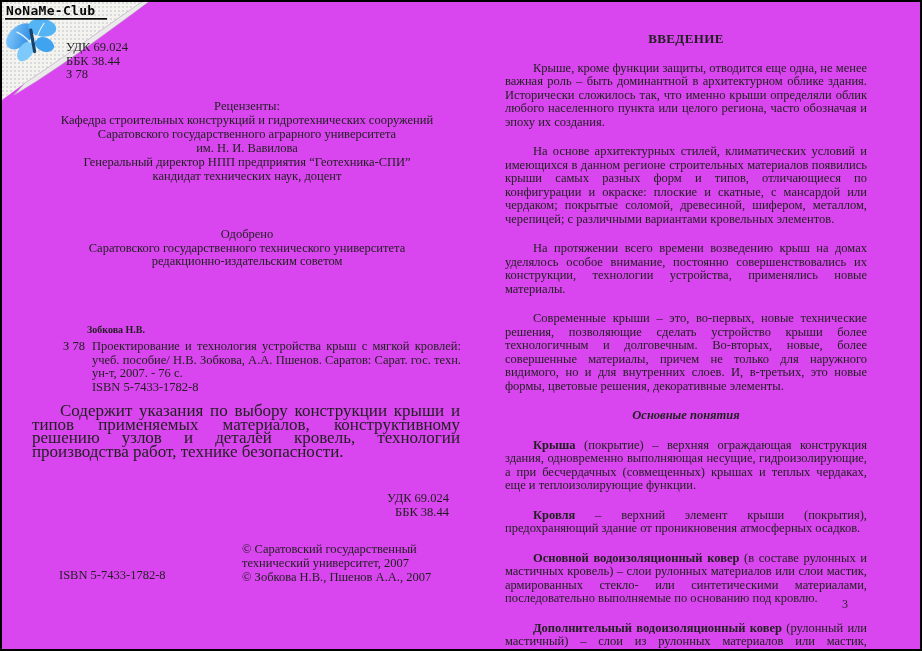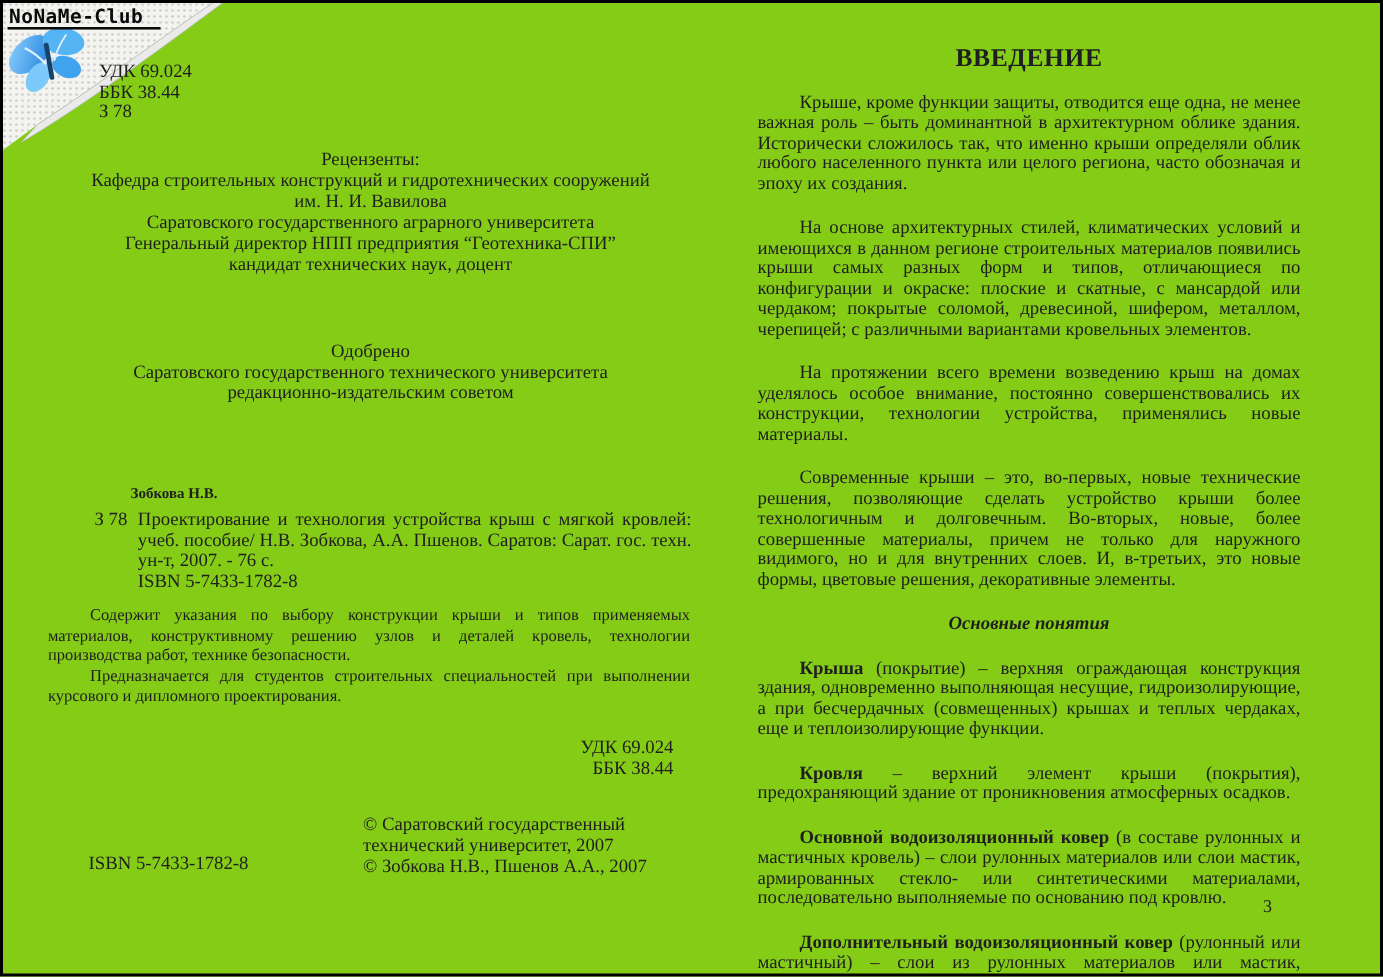--- a/index.html
+++ b/index.html
@@ -1,45 +1,45 @@
 <!DOCTYPE html>
 <html><head>
 <meta charset="utf-8">
 <style>
   html,body { margin:0; padding:0; background:#6b6b6b; }
   .scan {
     position:relative; width:922px; height:651px; box-sizing:border-box;
-    background:#84cc16; border:2px solid #000; overflow:hidden;
+    background:#d946ef; border:2px solid #000; overflow:hidden;
     font-family:"Liberation Serif", serif; color:#1f1f1f;
   }
   .block { position:absolute; }
   .line { white-space:nowrap; }
 
   
   .watermark { position:absolute; top:0; left:0; width:152px; height:102px; }
 
   
   .codes-top { left:64px; top:39px; font-size:12.5px; line-height:13.5px; }
   .reviewers { left:30px; top:98px; width:430px; text-align:center; font-size:12.5px; line-height:13.9px; }
   .reviewers .line, .approved .line { white-space:normal; }
   .approved { left:30px; top:226px; width:430px; text-align:center; font-size:12.5px; line-height:13.6px; }
   .biblio-author { left:85px; top:322px; font-weight:bold; font-size:10px; }
   .biblio-entry { left:61px; top:338px; width:398px; display:flex; gap:7px; font-size:12.5px; line-height:13.7px; }
   .biblio-code { white-space:nowrap; }
   .biblio-text { flex:1; }
   .biblio-desc { text-align:justify; }
-  .annotation { left:30px; top:402px; width:428px; font-size:11px; line-height:13.6px; }
+  .annotation { left:30px; top:402px; width:428px; font-size:17px; line-height:13.6px; }
   .annotation .apara { text-align:justify; text-indent:28px; }
   .codes-bottom { left:240px; top:489px; width:207px; text-align:right; font-size:12.5px; line-height:14px; }
   .copyright { left:240px; top:541px; font-size:12.5px; line-height:13.9px; }
   .isbn-footer { left:57px; top:566px; font-size:12.5px; }
 
   
   .right-page { left:487px; top:30px; width:394px; font-size:12.5px; line-height:13.5px; }
-  .right-title { text-align:center; font-weight:bold; font-size:17px; letter-spacing:0.4px; margin:0 0 0 0; }
+  .right-title { text-align:center; font-weight:bold; font-size:13px; letter-spacing:0.4px; margin:0 0 0 0; }
   .para { text-align:justify; text-indent:28px; margin:16px; }
   .subheading { text-align:center; font-weight:bold; font-style:italic; }
   .page-number { left:840px; top:595px; font-size:12px; }
 </style>
 </head>
 <body>
 
 <div class="scan">
 
   <div class="watermark">
@@ -81,22 +81,22 @@
 
   <div class="block codes-top">
       <div class="line">УДК 69.024</div>
       <div class="line">ББК 38.44</div>
       <div class="line">З 78</div>
     </div>
 
   <div class="block reviewers">
       <div class="line">Рецензенты:</div>
       <div class="line">Кафедра строительных конструкций и гидротехнических сооружений</div>
+      <div class="line">Саратовского государственного аграрного университета</div>
       <div class="line">им. Н. И. Вавилова</div>
-      <div class="line">Саратовского государственного аграрного университета</div>
       <div class="line">Генеральный директор НПП предприятия “Геотехника-СПИ”</div>
       <div class="line">кандидат технических наук, доцент</div>
     </div>
 
   <div class="block approved">
       <div class="line">Одобрено</div>
       <div class="line">Саратовского государственного технического университета</div>
       <div class="line">редакционно-издательским советом</div>
     </div>
 
@@ -105,21 +105,20 @@
   <div class="block biblio-entry">
     <span class="biblio-code">З 78</span>
     <div class="biblio-text">
       <div class="biblio-desc">Проектирование и технология устройства крыш с мягкой кровлей: учеб. пособие/ Н.В. Зобкова, А.А. Пшенов. Саратов: Сарат. гос. техн. ун-т, 2007. - 76 с.</div>
       <div class="biblio-isbn">ISBN 5-7433-1782-8</div>
     </div>
   </div>
 
   <div class="block annotation">
       <div class="apara">Содержит указания по выбору конструкции крыши и типов применяемых материалов, конструктивному решению узлов и деталей кровель, технологии производства работ, технике безопасности.</div>
-      <div class="apara">Предназначается для студентов строительных специальностей при выполнении курсового и дипломного проектирования.</div>
     </div>
 
   <div class="block codes-bottom">
       <div class="line">УДК 69.024</div>
       <div class="line">ББК 38.44</div>
     </div>
 
   <div class="block copyright">
       <div class="line">© Саратовский государственный</div>
       <div class="line">технический университет, 2007</div>

